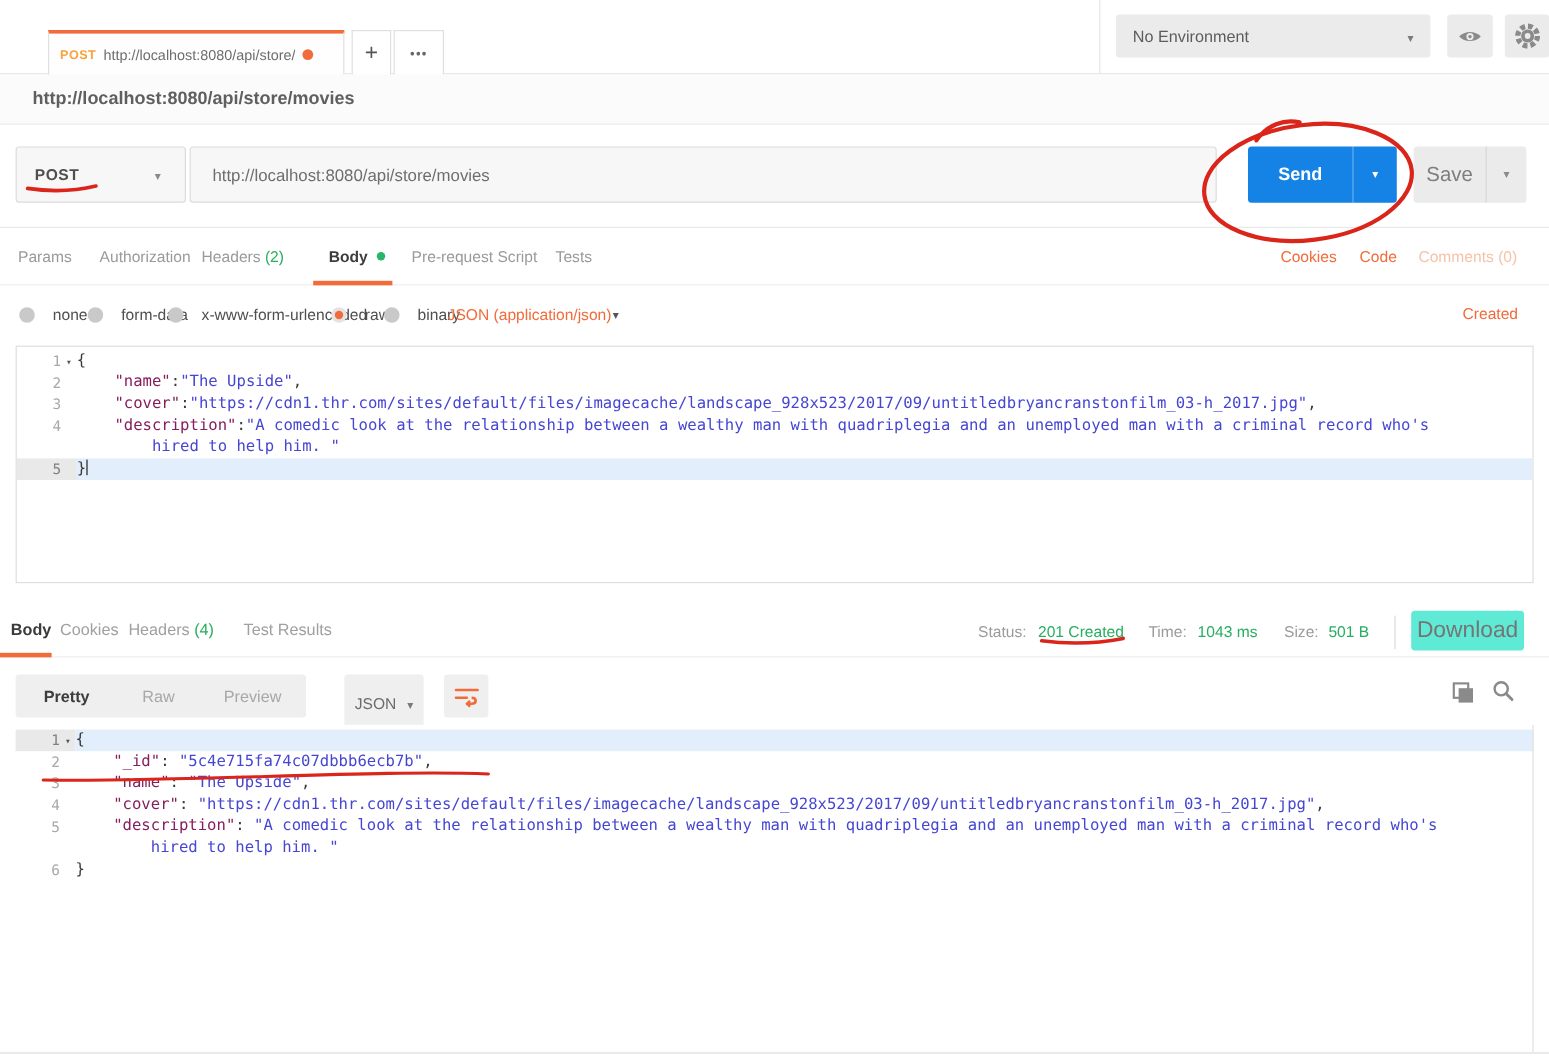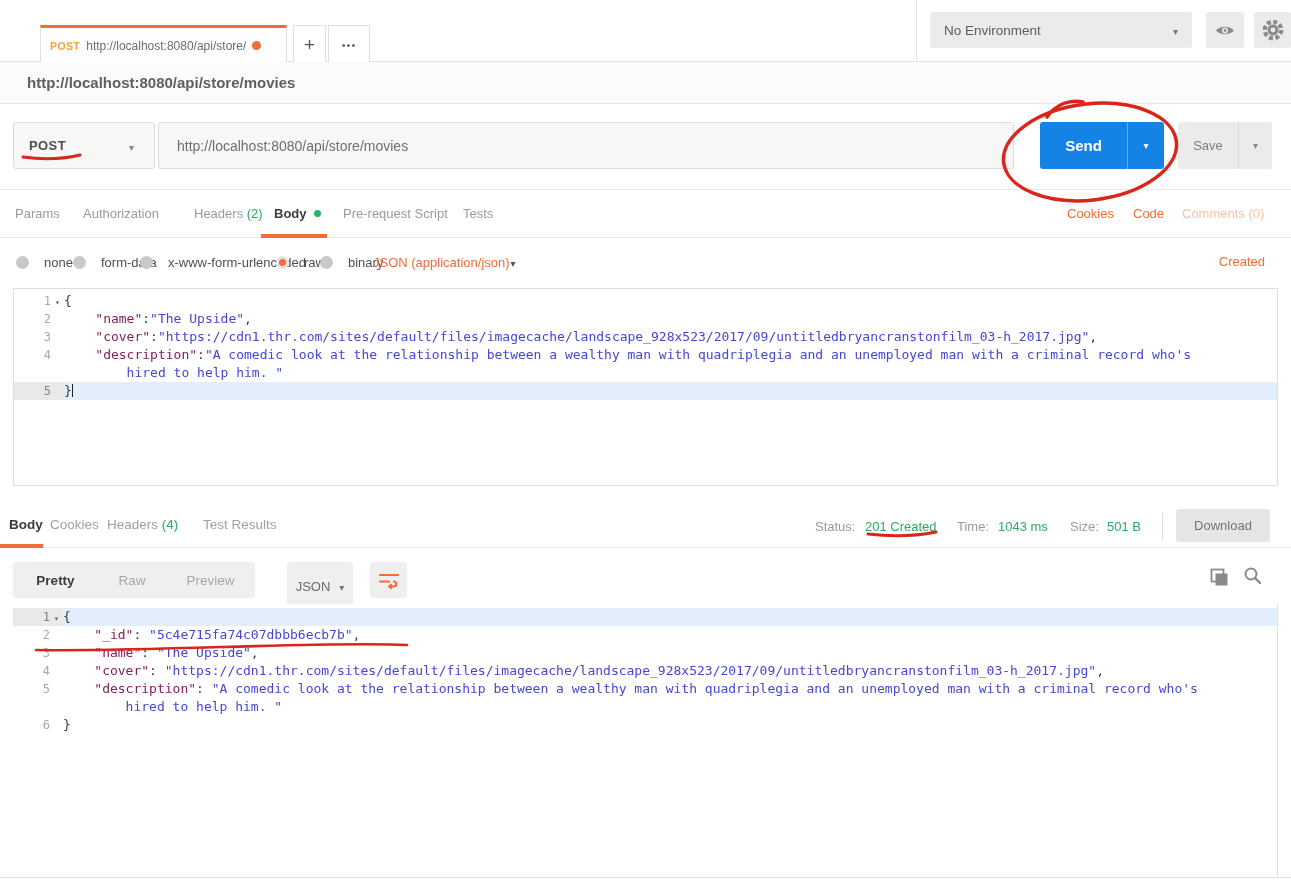--- a/index.html
+++ b/index.html
@@ -37,21 +37,21 @@
   #method-select .lbl{font-size:13px;font-weight:600;color:#4f4f4f;letter-spacing:.4px}
   #method-select .caret{color:#8a8a8a}
   #url-input{left:158px;top:18px;width:856px;height:47px;background:#f7f7f7;border:1px solid #dcdcdc;
     border-radius:3px;display:flex;align-items:center;padding-left:18px;font-size:14px;color:#6e6e6e}
   #send-btn{left:1040px;top:18px;width:124px;height:47px;background:#1583e5;border-radius:3px;display:flex}
   #send-btn .main{flex:1;display:flex;align-items:center;justify-content:center;
     color:#fff;font-size:15px;font-weight:bold}
   #send-btn .cpart{width:36px;border-left:1px solid rgba(255,255,255,.35);display:flex;
     align-items:center;justify-content:center;color:#fff}
   #save-btn{left:1178px;top:18px;width:94px;height:47px;background:#ebebeb;border-radius:3px;display:flex}
-  #save-btn .main{flex:1;display:flex;align-items:center;justify-content:center;color:#7e7e7e;font-size:13px}
+  #save-btn .main{flex:1;display:flex;align-items:center;justify-content:center;color:#7e7e7e;font-size:17px}
   #save-btn .cpart{width:33px;border-left:1px solid #d8d8d8;display:flex;align-items:center;
     justify-content:center;color:#8a8a8a}
   
   #req-nav{left:0;top:190px;width:1291px;height:48px;border-bottom:1px solid #e9e9e9;background:#fff}
   .rtab{position:absolute;top:0;height:48px;line-height:48px;font-size:13px;color:#9a9a9a;white-space:nowrap}
   .rtab .count{color:#27ae60}
   .rtab.active{color:#3d3d3d;font-weight:600}
   #body-underline{left:261px;top:44px;width:66px;height:4px;background:#f26b3a}
   .greendot{display:inline-block;width:7px;height:7px;border-radius:50%;background:#2ab56a;
     margin-left:7px;vertical-align:1px}
@@ -89,22 +89,22 @@
   
   #resp-header{left:0;top:505px;width:1291px;height:43px;border-bottom:1px solid #e9e9e9;background:#fff}
   .ptab{position:absolute;top:0;height:43px;line-height:40px;font-size:13.5px;color:#a0a0a0;white-space:nowrap}
   .ptab.active{color:#3a3a3a;font-weight:600}
   .ptab .count{color:#27ae60}
   #resp-body-underline{left:0;top:39px;width:43px;height:4px;background:#f26b3a}
   .meta{position:absolute;top:14px;font-size:13px;white-space:nowrap}
   .meta .l{color:#9b9b9b}
   .meta .v{color:#27ae60}
   #meta-divider{left:1162px;top:8px;width:1px;height:28px;background:#ddd}
-  #download-btn{left:1176px;top:4px;width:94px;height:33px;background:#e5e5e5;border-radius:3px;
-    display:flex;align-items:center;justify-content:center;font-size:13px;color:#757575}
+  #download-btn{left:1176px;top:4px;width:94px;height:33px;background:#5eead4;border-radius:3px;
+    display:flex;align-items:center;justify-content:center;font-size:19px;color:#757575}
   
   #resp-toolbar{left:0;top:548px;width:1291px;height:56px;background:#fff}
   #view-switch{position:absolute;left:13px;top:14px;height:36px;background:#efefef;border-radius:3px;display:flex}
   .vopt{display:flex;align-items:center;justify-content:center;font-size:13.5px;color:#a7a7a7}
   .vopt.active{color:#3d3d3d;font-weight:700}
   #json-select{position:absolute;left:287px;top:14px;width:66px;height:48px;background:#efefef;border-radius:3px;
     display:flex;align-items:center;justify-content:center;gap:9px;font-size:13px;color:#6b6b6b}
   #json-select .caret{color:#7a7a7a}
   #wrap-btn{position:absolute;left:370px;top:14px;width:37px;height:36px;background:#efefef;border-radius:3px;
     display:flex;align-items:center;justify-content:center}
@@ -168,21 +168,21 @@
   </div>
   <div id="save-btn" class="abs">
     <span class="main">Save</span>
     <span class="cpart caret"></span>
   </div>
 </div>
 
 <div id="req-nav" class="abs">
   <span class="rtab" style="left:15px">Params</span>
   <span class="rtab" style="left:83px">Authorization</span>
-  <span class="rtab" style="left:194px">
+  <span class="rtab" style="left:168px">
     <span>Headers</span>
     <span class="count">(2)</span>
   </span>
   <span class="rtab active" style="left:274px">
     <span>Body</span><span class="greendot"></span>
   </span>
   <div id="body-underline" class="abs"></div>
   <span class="rtab" style="left:343px">Pre-request Script</span>
   <span class="rtab" style="left:463px">Tests</span>
   <span class="rlink" style="left:1067px">Cookies</span>

